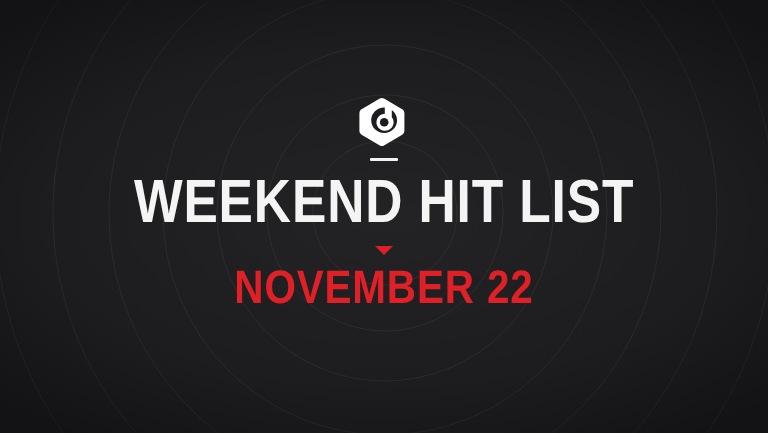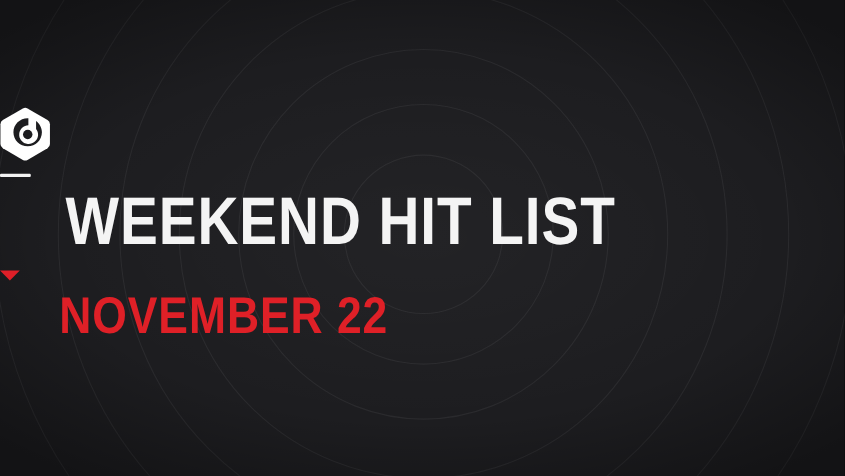--- a/index.html
+++ b/index.html
@@ -35,20 +35,21 @@
         rgba(255,255,255,0.012) 38%,
         rgba(0,0,0,0.00) 62%,
         rgba(0,0,0,0.35) 100%);
   }
   
   #content {
     position: absolute;
     inset: 0;
     display: flex;
     flex-direction: column;
+    align-items: center;
     justify-content: flex-start;
   }
   
   .logo-wrap {
     margin-top: 97px;
     width: 50px;
     height: 50px;
     line-height: 0;
   }
   .logo-wrap svg { display: block; }

